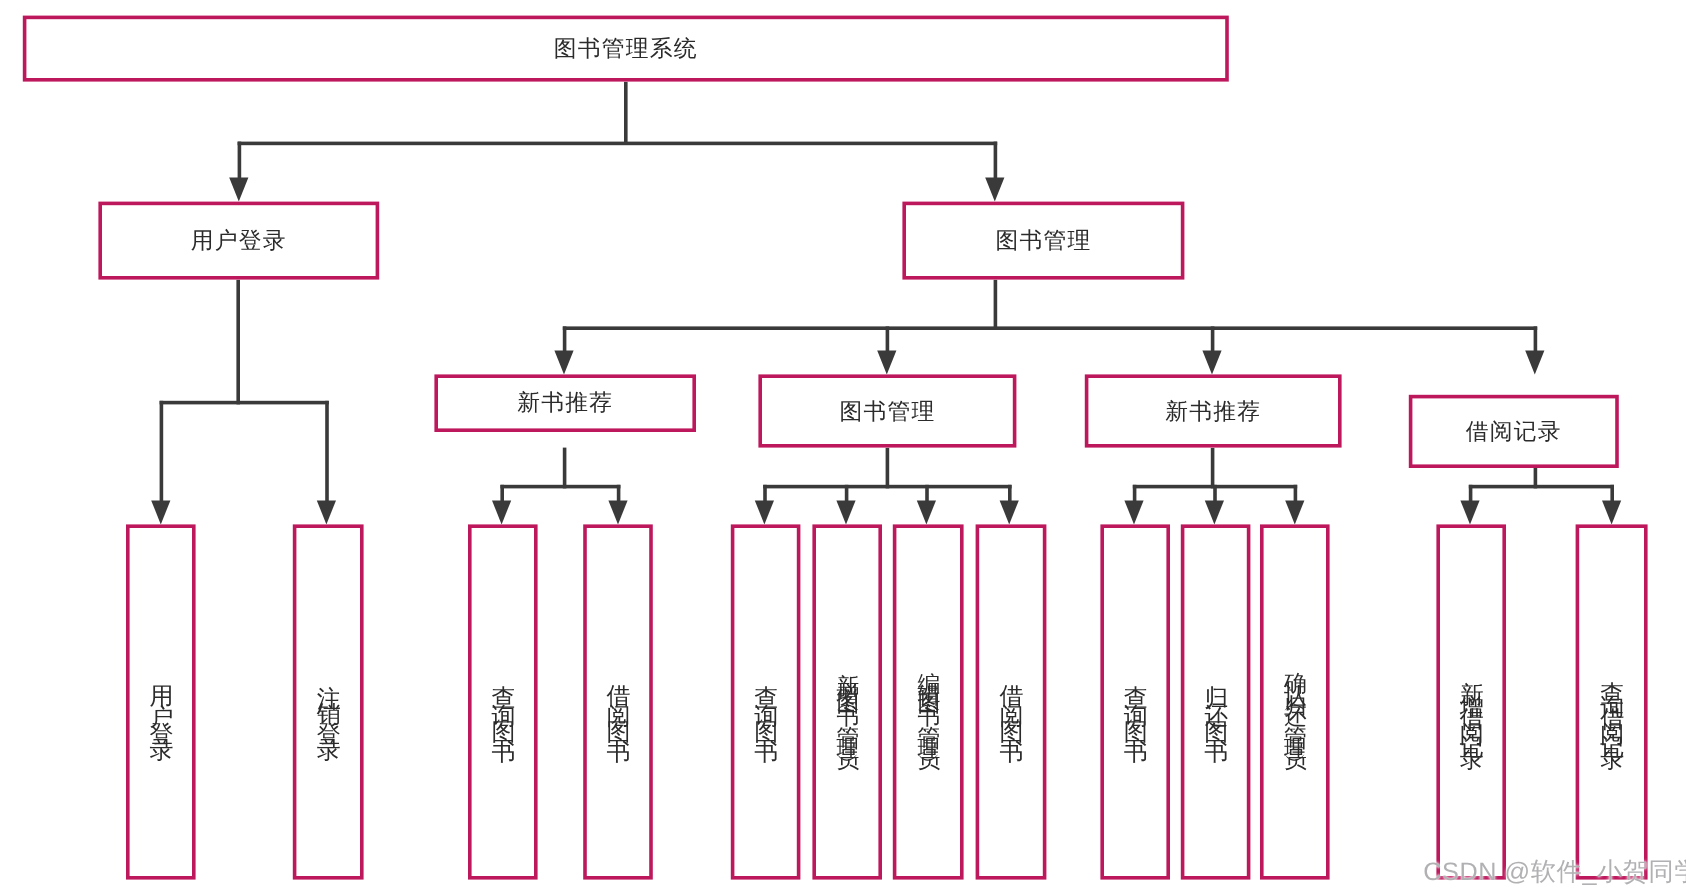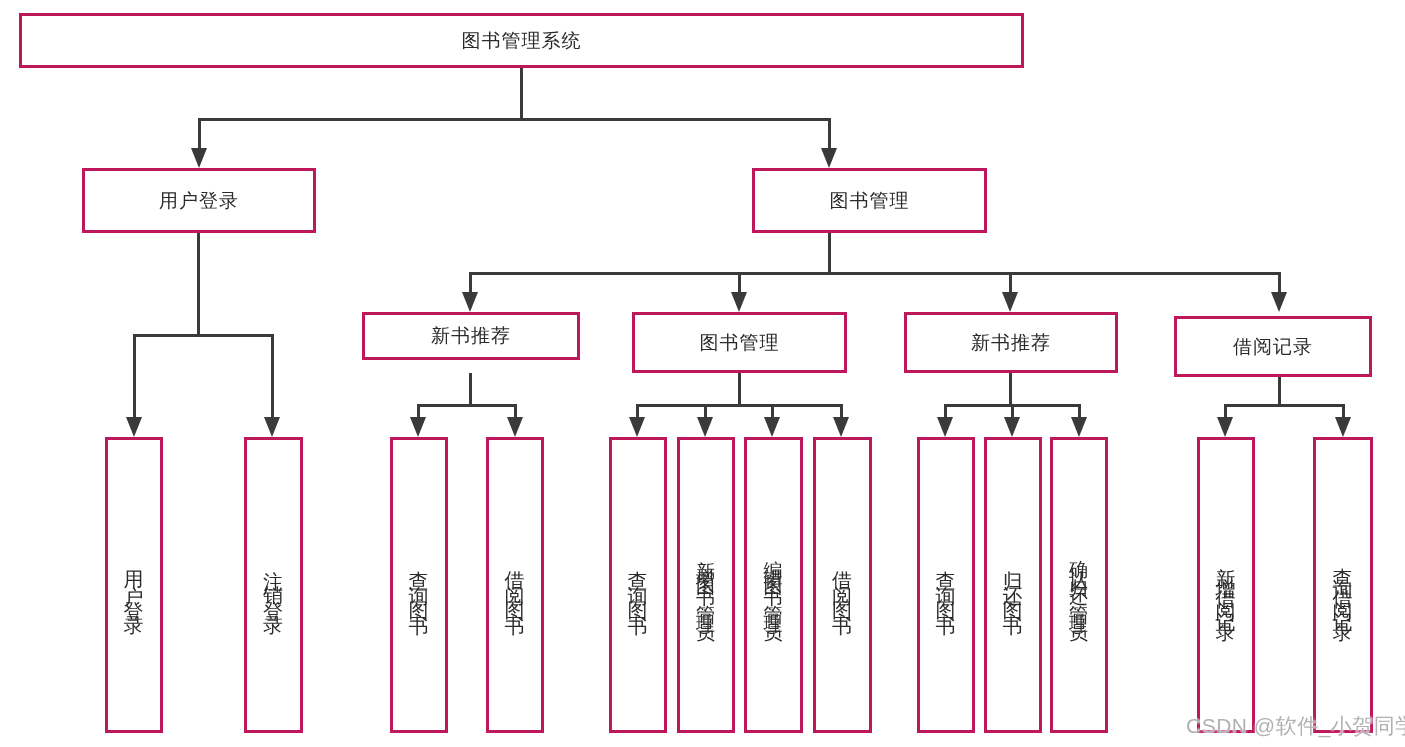--- a/index.html
+++ b/index.html
@@ -110,21 +110,21 @@
 
   <div class="box" style="left:362px;top:312px;width:218px;height:48px;">
     <span>新书推荐</span>
   </div>
   <div class="box" style="left:632px;top:312px;width:215px;height:61px;">
     <span>图书管理</span>
   </div>
   <div class="box" style="left:904px;top:312px;width:214px;height:61px;">
     <span>新书推荐</span>
   </div>
-  <div class="box" style="left:1174px;top:316px;width:198px;height:61px;">
+  <div class="box" style="left:1174px;top:329px;width:175px;height:61px;">
     <span>借阅记录</span>
   </div>
 
   <div class="box vbox ls-lg" style="left:105px;top:437px;width:58px;height:296px;">
     <span class="vtxt">用户登录</span>
   </div>
   <div class="box vbox ls-lg" style="left:244px;top:437px;width:59px;height:296px;">
     <span class="vtxt">注销登录</span>
   </div>
 

